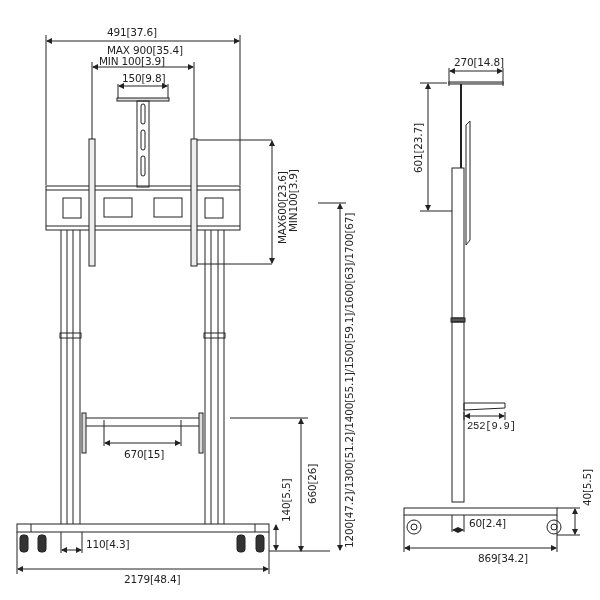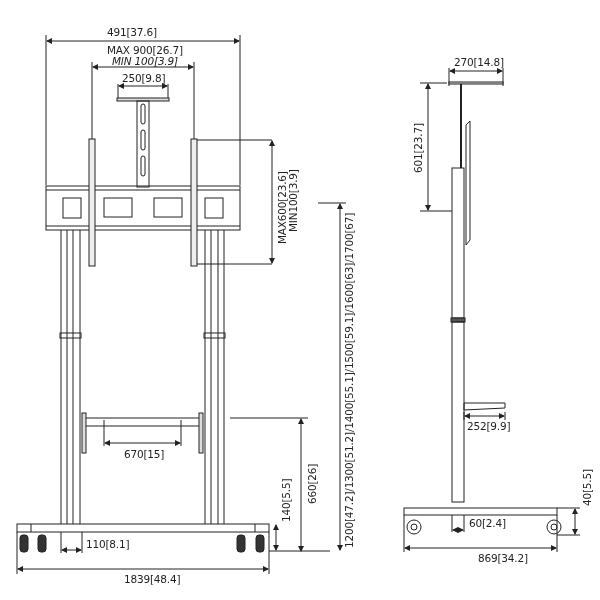--- a/index.html
+++ b/index.html
@@ -132,30 +132,30 @@
         <line x1="557" y1="535" x2="580" y2="535"></line>
       <line x1="575" y1="509" x2="575" y2="534" marker-start="url(#al)" marker-end="url(#ar)"></line>
       <line x1="404" y1="515" x2="404" y2="552"></line>
         <line x1="557" y1="515" x2="557" y2="552"></line>
       <line x1="405" y1="548" x2="556" y2="548" marker-start="url(#al)" marker-end="url(#ar)"></line>
     </g>
   </g>
 </svg>
 
 <div class="lbl" style="left:107px;top:27px;">491[37.6]</div>
-<div class="lbl" style="left:107px;top:45px;">MAX 900[26.7]</div>
-<div class="lbl" style="left:112px;top:56px;font-style:italic;">MIN 100[3.9]</div>
-<div class="lbl" style="left:122px;top:73px;">250[9.8]</div>
+<div class="lbl" style="left:107px;top:45px;">MAX 900[35.4]</div>
+<div class="lbl" style="left:99px;top:56px;">MIN 100[3.9]</div>
+<div class="lbl" style="left:122px;top:73px;">150[9.8]</div>
 <div class="lbl v" style="left:277px;top:244px;">MAX600[23.6]</div>
 <div class="lbl v" style="left:288px;top:232px;">MIN100[3.9]</div>
 <div class="lbl v" style="left:344px;top:548px;">1200[47.2]/1300[51.2]/1400[55.1]/1500[59.1]/1600[63]/1700[67]</div>
 <div class="lbl" style="left:124px;top:449px;">670[15]</div>
 <div class="lbl v" style="left:307px;top:504px;">660[26]</div>
 <div class="lbl v" style="left:281px;top:522px;">140[5.5]</div>
-<div class="lbl" style="left:86px;top:539px;">110[8.1]</div>
-<div class="lbl" style="left:124px;top:574px;">1839[48.4]</div>
+<div class="lbl" style="left:86px;top:539px;">110[4.3]</div>
+<div class="lbl" style="left:124px;top:574px;">2179[48.4]</div>
 
 <div class="lbl" style="left:454px;top:57px;">270[14.8]</div>
 <div class="lbl v" style="left:413px;top:173px;">601[23.7]</div>
-<div class="lbl" style="left:467px;top:421px;">252[9.9]</div>
+<div class="lbl" style="left:467px;top:421px;font-family:Liberation Mono, monospace;">252[9.9]</div>
 <div class="lbl" style="left:469px;top:518px;">60[2.4]</div>
 <div class="lbl v" style="left:582px;top:506px;">40[5.5]</div>
 <div class="lbl" style="left:478px;top:553px;">869[34.2]</div>
 
 </body></html>

